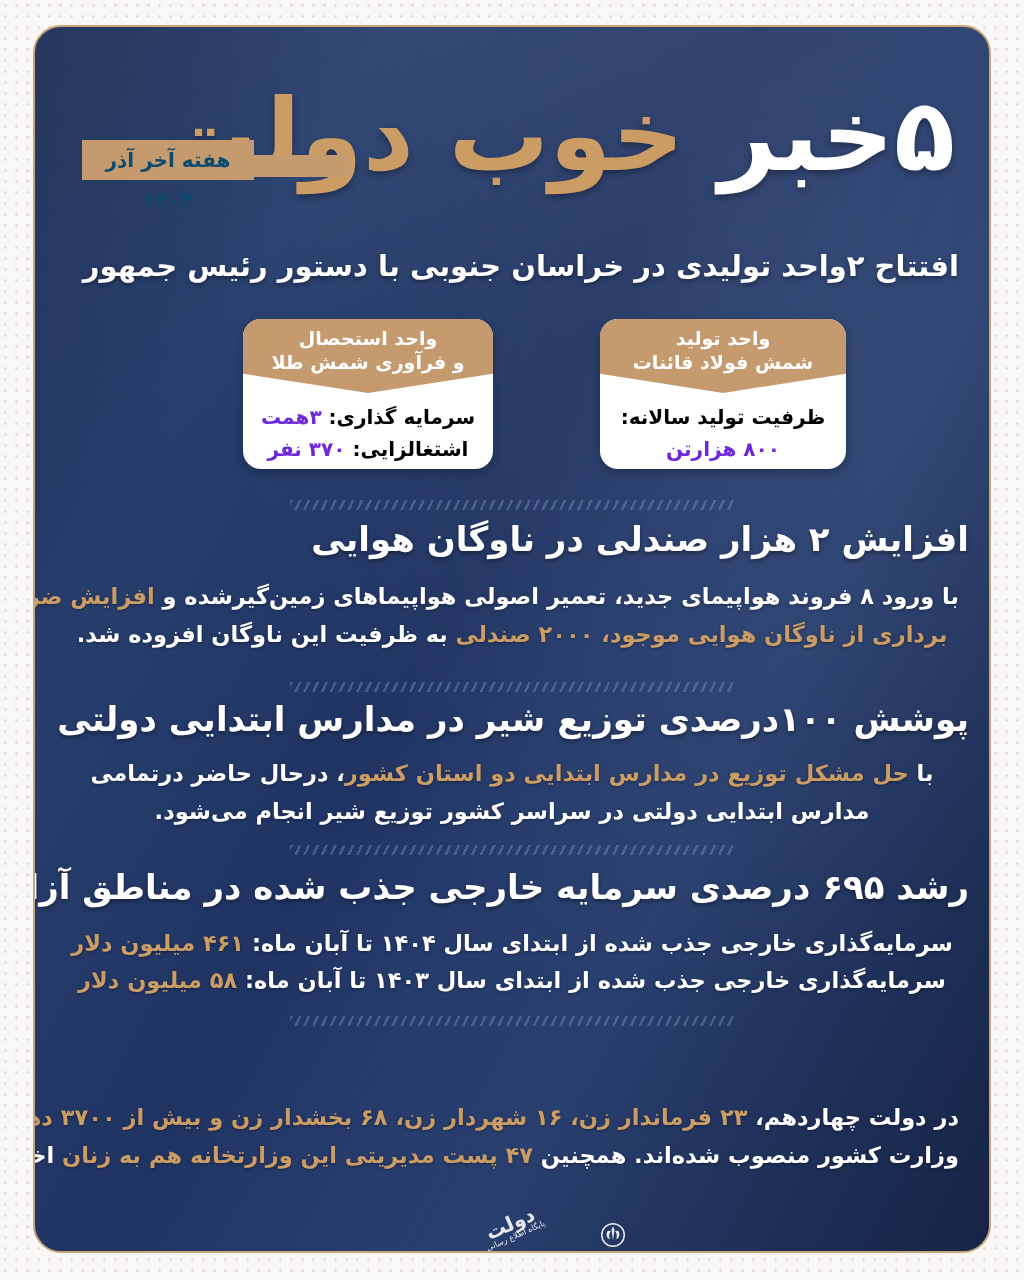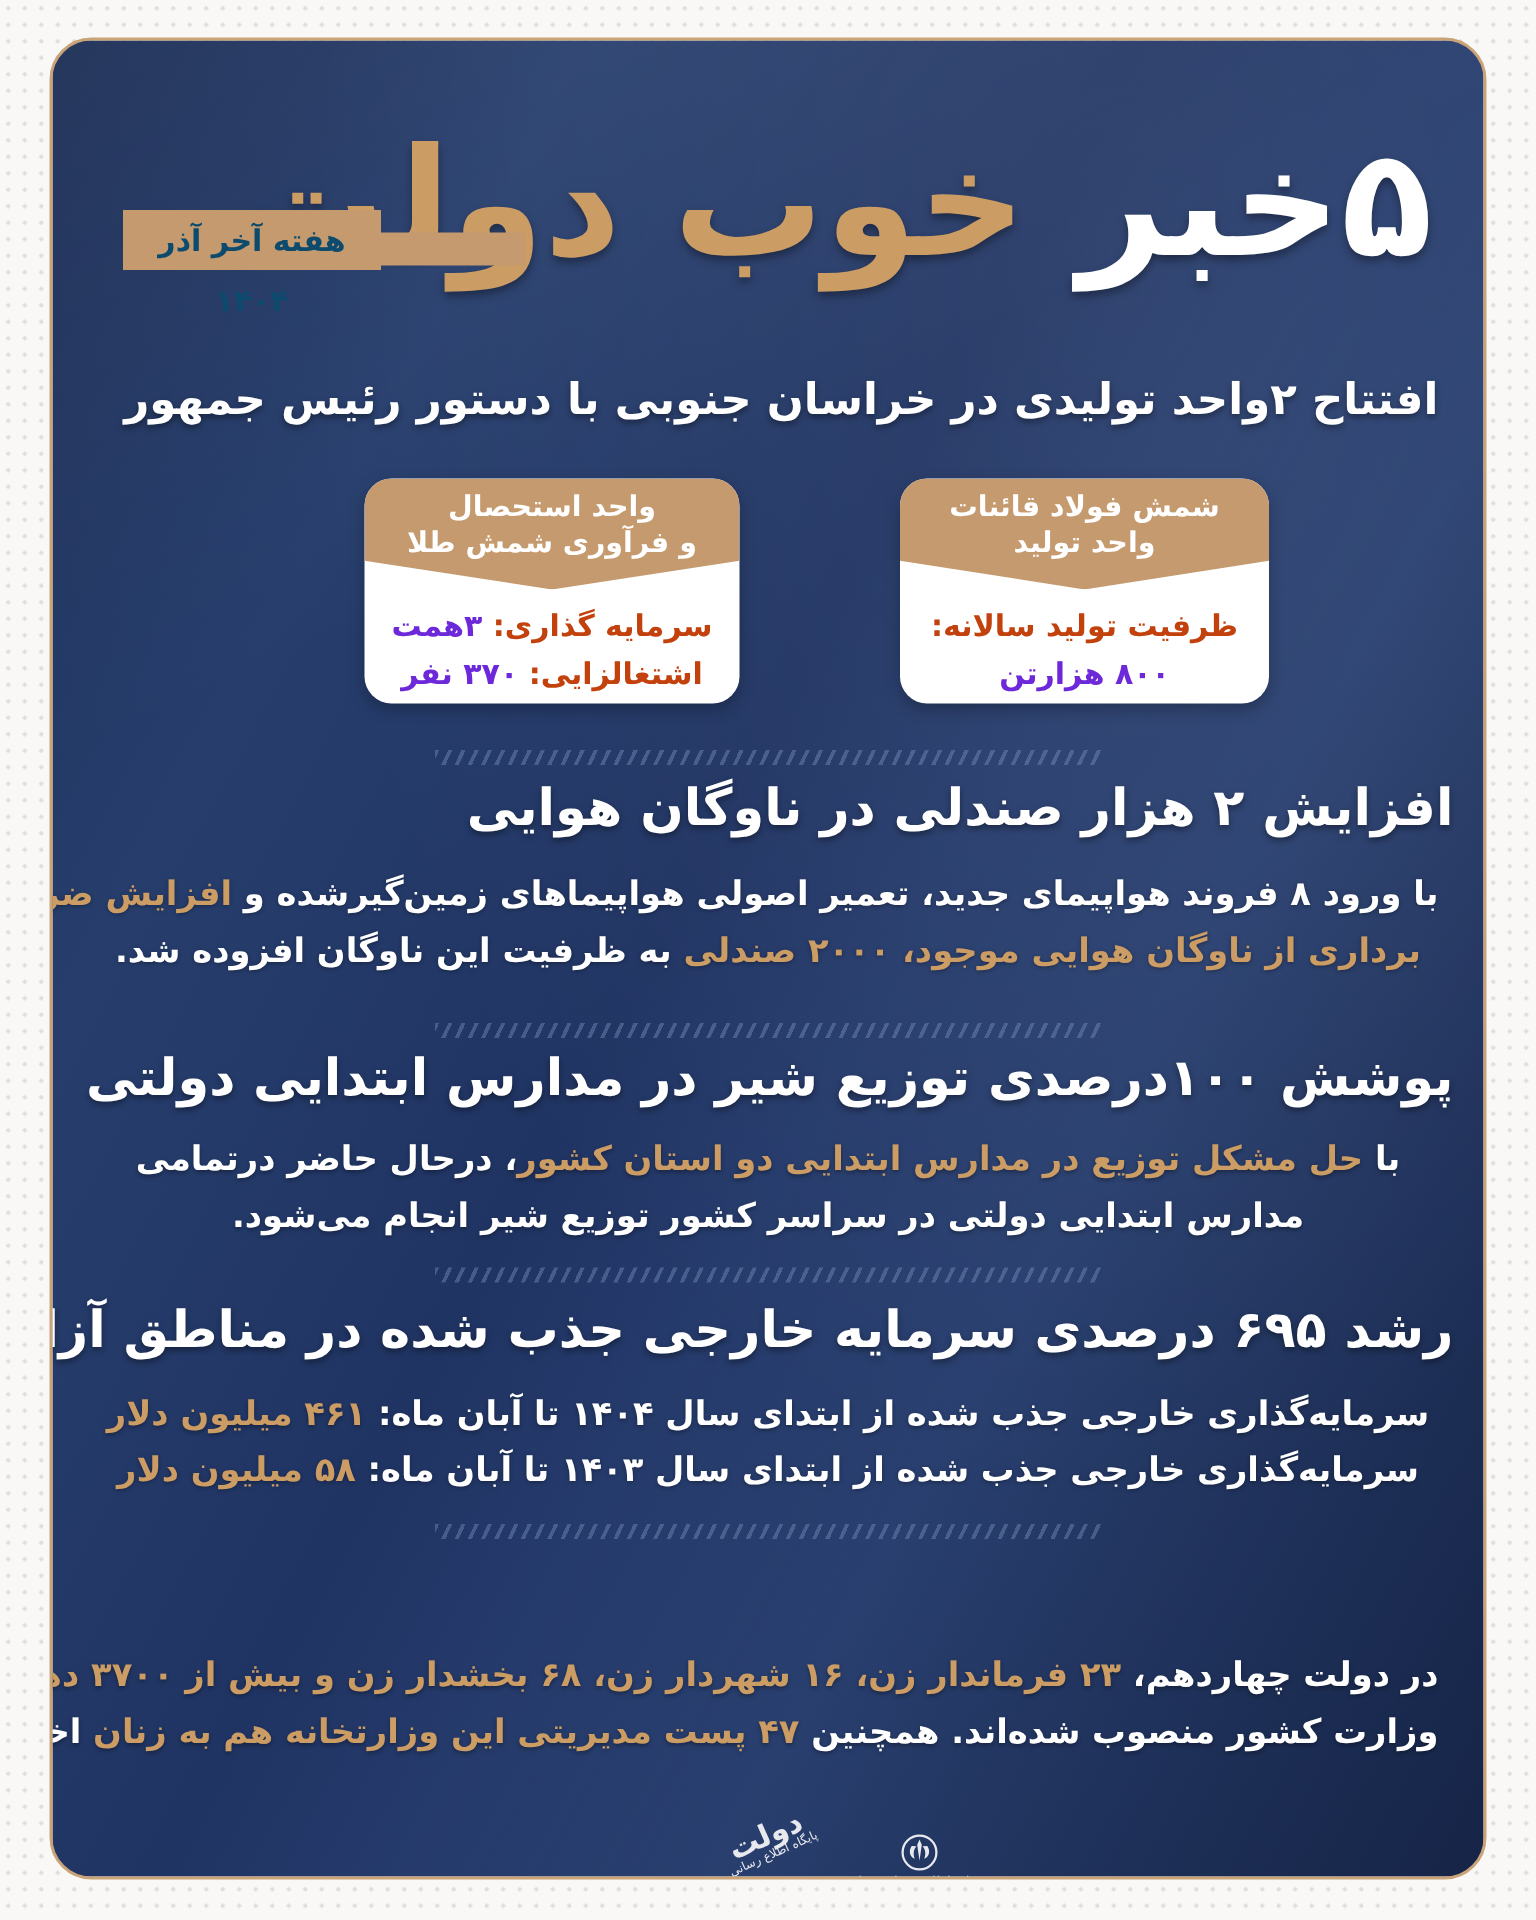--- a/index.html
+++ b/index.html
@@ -55,21 +55,21 @@
   .card-right{left:565px;width:246px;}
   .card-left{left:208px;width:250px;}
   .card-head{
     height:74px;background:#c49a6e;
     clip-path:polygon(0 0,100% 0,100% 74%,50% 100%,0 74%);
     direction:rtl;text-align:center;color:#fff;
     font-size:19px;font-weight:700;line-height:24px;padding-top:7px;
     box-sizing:border-box;
   }
   .card-body{direction:rtl;text-align:center;font-weight:700;font-size:20px;line-height:32px;margin-top:8px;}
-  .card-body .label{color:#c2410c;}
+  .card-body .label{color:#000000;}
   .card-body .value{color:#6d28d9;}
 
   .hatch{
     position:absolute;left:50%;transform:translateX(-50%);
     width:444px;height:10px;
     background:repeating-linear-gradient(115deg,rgba(125,150,195,0.40) 0 2.5px,transparent 2.5px 8px);
   }
   .sec-heading{
     position:absolute;left:20px;right:20px;margin:0;
     direction:rtl;text-align:right;color:#fff;
@@ -103,22 +103,22 @@
 
   <h1 class="title"><span class="white">۵خبر </span><span class="tan">خوب دولت</span></h1>
 
   <div class="title-tail"></div>
   <div class="badge">هفته آخر آذر ۱۴۰۴</div>
 
   <h2 class="subtitle">افتتاح ۲واحد تولیدی در خراسان جنوبی با دستور رئیس جمهور</h2>
 
   <div class="info-card card-right">
     <div class="card-head">
+      <div>واحد تولید</div>
       <div>شمش فولاد قائنات</div>
-      <div>واحد تولید</div>
     </div>
     <div class="card-body">
       <div class="label">ظرفیت تولید سالانه:</div>
       <div class="value">۸۰۰ هزارتن</div>
     </div>
   </div>
 
   <div class="info-card card-left">
     <div class="card-head">
       <div>واحد استحصال</div>

